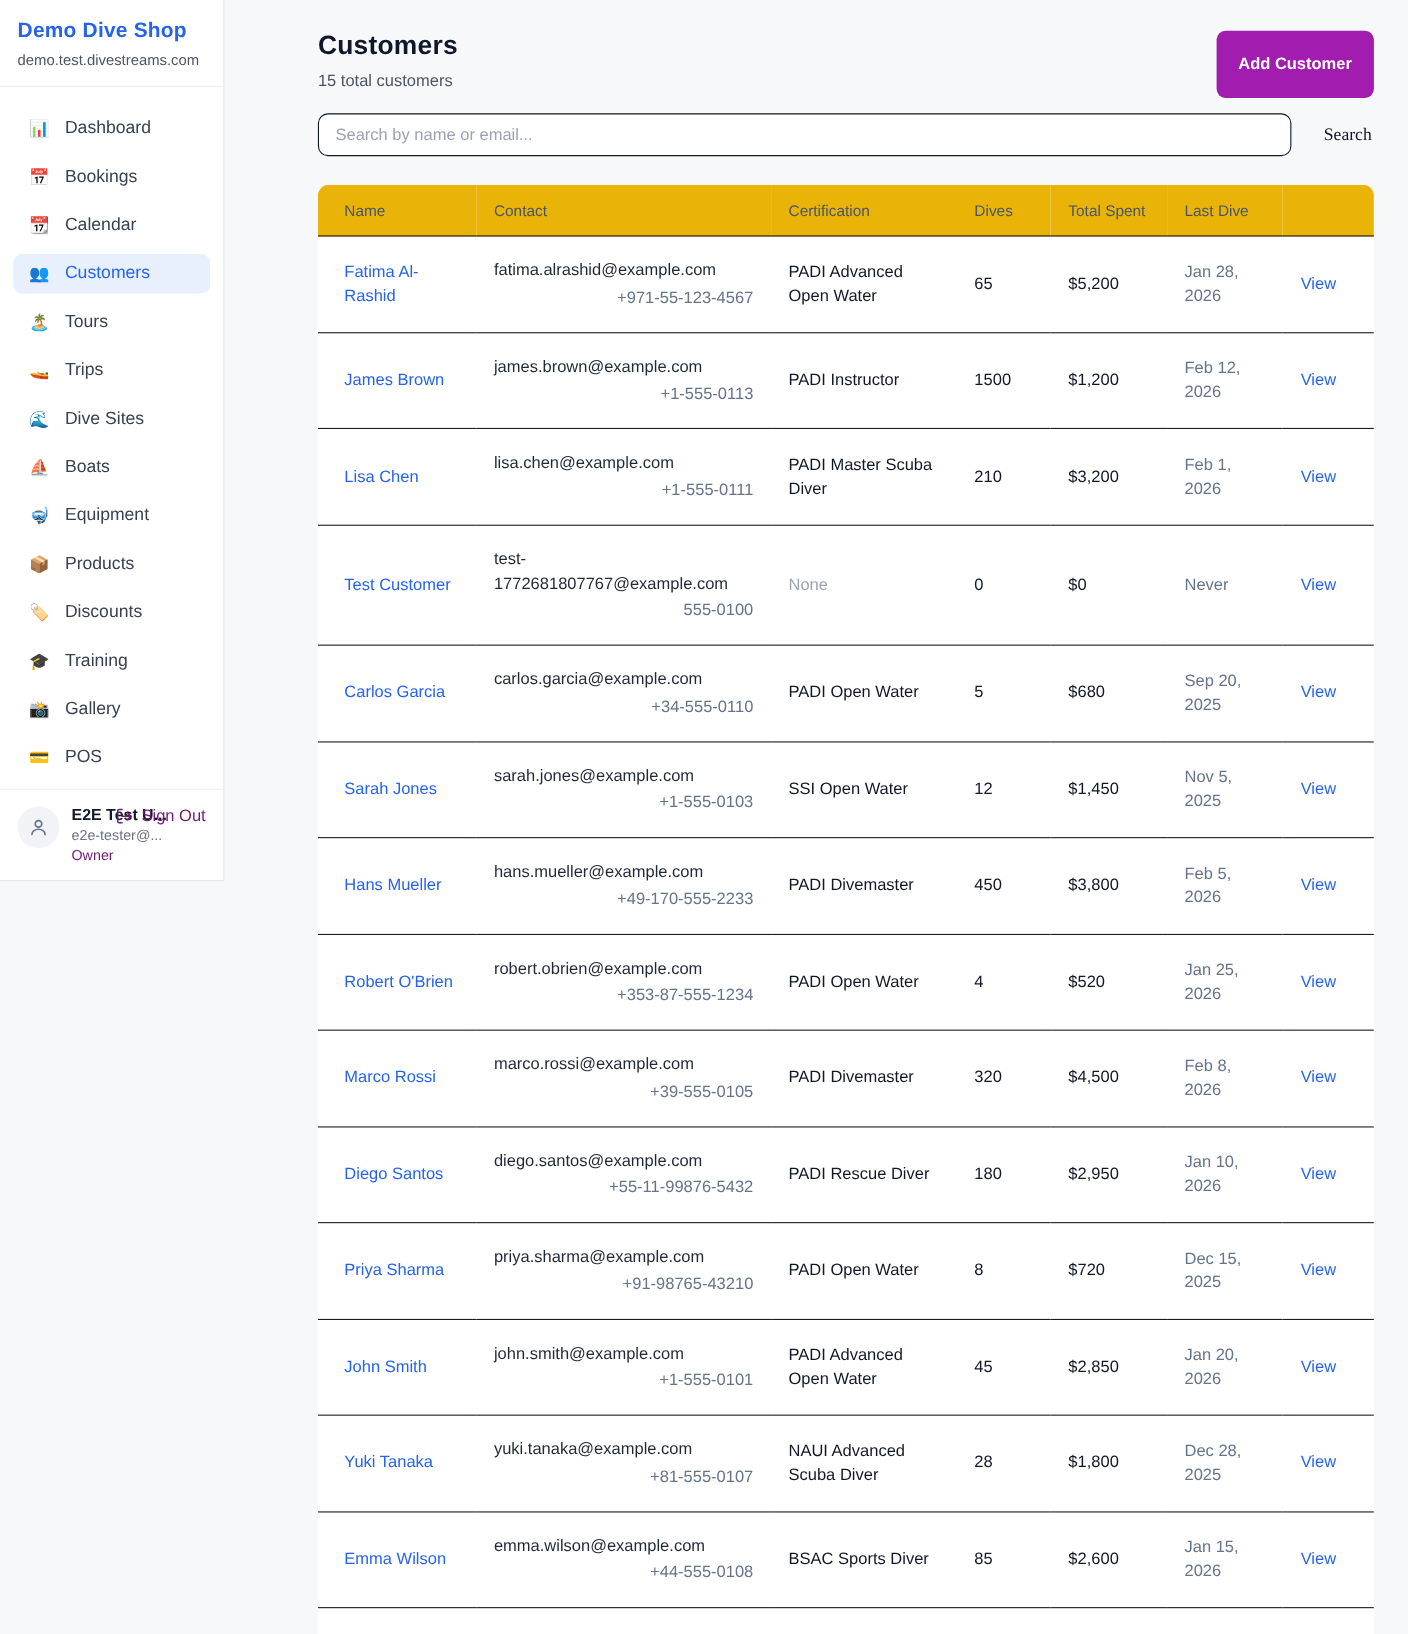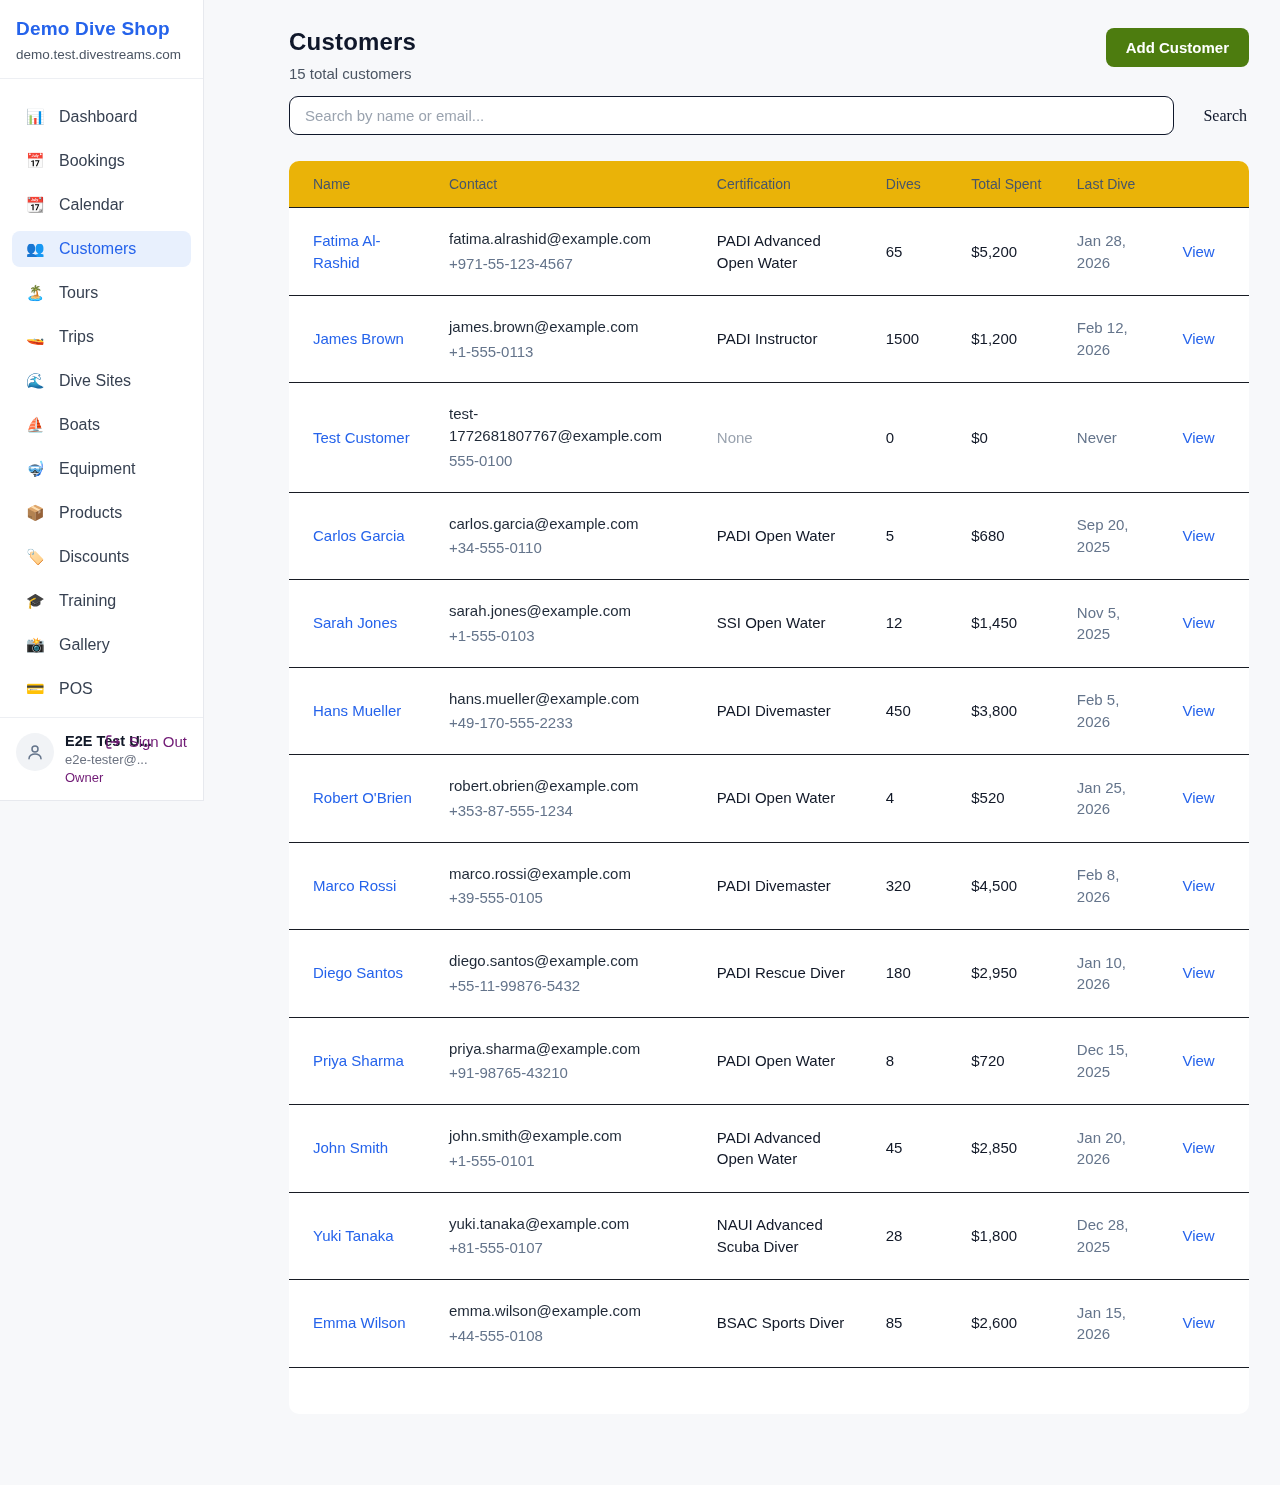--- a/index.html
+++ b/index.html
@@ -52,22 +52,22 @@
     color:#701a75; font-size:15px; background:none; border:none; cursor:pointer;
     font-family:inherit; flex:0 0 auto;
   }
 
   
   .main { margin-left:256px; padding:28px 31px 23px 33px; }
   .page-head { display:flex; justify-content:space-between; align-items:flex-start; }
   .page-title { font-size:24px; font-weight:700; color:#0f172a; letter-spacing:.2px; }
   .page-sub { font-size:15px; color:#4b5563; margin-top:9px; }
   .add-btn {
-    background:#4d7c0f; color:#fff; border:none; border-radius:8px;
-    padding:11px 20px; font-size:15px; font-weight:600; cursor:pointer;
+    background:#a21caf; color:#fff; border:none; border-radius:8px;
+    padding:22px 20px; font-size:15px; font-weight:600; cursor:pointer;
     font-family:inherit;
   }
 
   .search-row { display:flex; align-items:center; gap:27px; margin-top:14px; }
   .search-input {
     flex:1; height:39px; background:#fff;
     border:1px solid #0f172a; border-radius:9px;
     padding:0 15px; font-size:15px; color:#111827; font-family:inherit; outline:none;
   }
   .search-input::placeholder { color:#9aa3af; }
@@ -87,21 +87,21 @@
   }
   thead th:first-child, tbody td:first-child { padding-left:24px; }
   tbody td {
     padding:20px 16px; border-bottom:1px solid #181c24;
     font-size:15px; color:#111827; vertical-align:middle;
     line-height:1.45; overflow-wrap:break-word;
   }
   tbody tr:last-child td { border-bottom:none; padding-bottom:26px; }
   .name-link { color:#2563eb; font-weight:500; text-decoration:none; cursor:pointer; display:inline-block; }
   .email { color:#1f2937; }
-  .phone { color:#64748b; margin-top:3px; }
+  .phone { color:#64748b; margin-top:3px;text-align:right; }
   .cert-none { color:#9aa3af; }
   .last-dive { color:#64748b; }
   .view-link { color:#2563eb; font-weight:500; text-decoration:none; cursor:pointer; }
 </style>
 </head>
 <body>
 
 <aside class="sidebar">
   <div class="brand">
     <div class="brand-name">Demo Dive Shop</div>
@@ -259,20 +259,32 @@
       <div class="email">james.brown@example.com</div>
       <div class="phone">+1-555-0113</div>
     </td>
     <td><span class="cert">PADI Instructor</span></td>
     <td><span>1500</span></td>
     <td><span>$1,200</span></td>
     <td><span class="last-dive">Feb 12, 2026</span></td>
     <td><a class="view-link">View</a></td>
   </tr>
 
+  <tr>
+    <td><a class="name-link">Lisa Chen</a></td>
+    <td>
+      <div class="email">lisa.chen@example.com</div>
+      <div class="phone">+1-555-0111</div>
+    </td>
+    <td><span class="cert">PADI Master Scuba Diver</span></td>
+    <td><span>210</span></td>
+    <td><span>$3,200</span></td>
+    <td><span class="last-dive">Feb 1, 2026</span></td>
+    <td><a class="view-link">View</a></td>
+  </tr>
 
   <tr>
     <td><a class="name-link">Test Customer</a></td>
     <td>
       <div class="email">test-1772681807767@example.com</div>
       <div class="phone">555-0100</div>
     </td>
     <td><span class="cert cert-none">None</span></td>
     <td><span>0</span></td>
     <td><span>$0</span></td>

